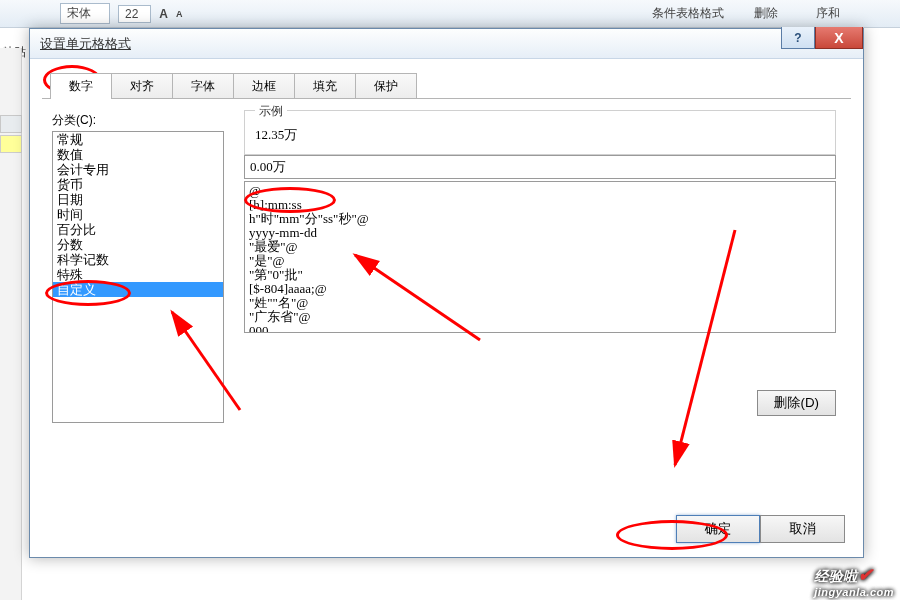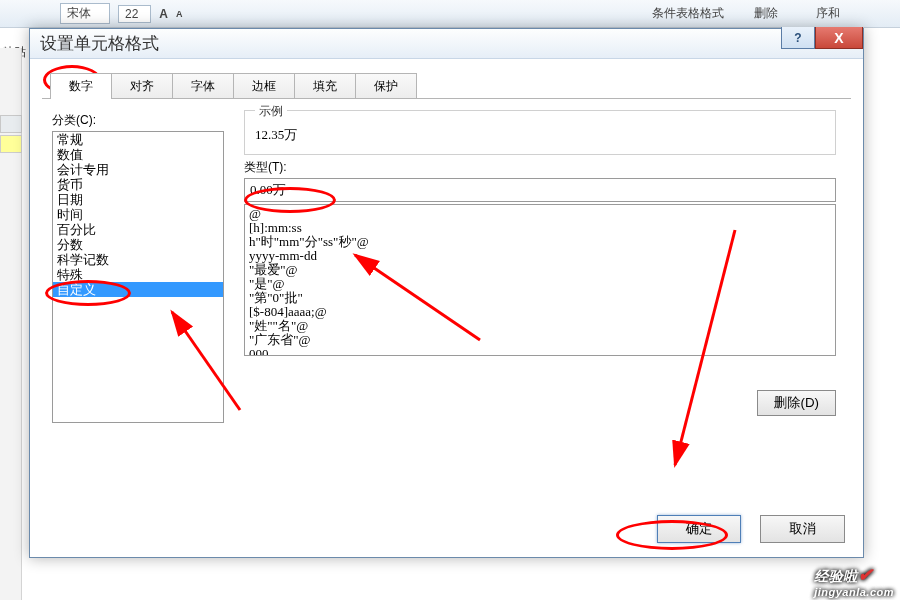--- a/index.html
+++ b/index.html
@@ -12,21 +12,21 @@
 .left-strip { position: absolute; left: 0; top: 48px; bottom: 0; width: 22px; background: #f3f3f3; border-right: 1px solid #d4d4d4; }
 .cell-yellow { position: absolute; left: 0; top: 135px; width: 22px; height: 18px; background: #ffff99; border: 1px solid #ccc; }
 .rowhead { position: absolute; left: 0; top: 115px; width: 22px; height: 18px; background: #e8ecef; border: 1px solid #c8c8c8; }
 
 
 .paste-label { position: absolute; left: 0; top: 42px; font-size: 12px; color: #333; padding: 2px; }
 
 
 .dialog { position: absolute; left: 29px; top: 28px; width: 835px; height: 530px; background: #fff; border: 1px solid #6b8aab; box-shadow: 0 0 14px rgba(0,0,0,0.3); }
 .titlebar { height: 30px; background: linear-gradient(#fdfefe, #e6eef7); border-bottom: 1px solid #c8d6e6; display: flex; align-items: center; padding: 0 6px; position: relative; }
-.titlebar .title { font-size: 17px; color: #333; padding-left: 4px; }
+.titlebar .title { font-size: 13px; color: #333; padding-left: 4px; text-decoration: underline; }
 .winbtns { position: absolute; right: 0; top: -2px; display: flex; }
 .winbtn { width: 34px; height: 22px; border: 1px solid #5a7ca6; border-top: none; display: flex; align-items: center; justify-content: center; font-family: Arial; font-weight: bold; }
 .winbtn.help { background: linear-gradient(#eaf2fb, #cfe0f2); color: #2a4f7a; }
 .winbtn.close { width: 48px; background: linear-gradient(#e67a70, #c9483a); color: #fff; border-color: #8e2f25; font-size: 14px; }
 
 
 .tabs { display: flex; margin: 14px 7px 0 20px; }
 .tab { padding: 4px 18px; border: 1px solid #b5b5b5; border-bottom: none; background: linear-gradient(#f9f9f9, #ececec); margin-right: -1px; cursor: default; position: relative; }
 .tab.active { background: #fff; z-index: 2; }
 .tab-underline { margin: 0 12px; border-top: 1px solid #b5b5b5; position: relative; top: -1px; }
@@ -45,21 +45,21 @@
 
 .type-label { margin: 4px 0 2px 0; }
 .type-input { width: 100%; border: 1px solid #9a9a9a; padding: 3px 5px; font-family: SimSun; font-size: 13px; }
 .type-list { width: 100%; height: 152px; border: 1px solid #9a9a9a; background: #fff; overflow-y: scroll; margin-top: 2px; font-family: SimSun; font-size: 13px; line-height: 14px; padding: 2px 4px; }
 .type-list div { white-space: nowrap; }
 
 .delete-btn { position: absolute; right: 0; top: 280px; padding: 3px 16px; border: 1px solid #8a8a8a; background: linear-gradient(#f7f7f7, #e3e3e3); }
 
 .hint { position: absolute; left: 22px; top: 340px; font-size: 12.5px; }
 
-.dlg-buttons { position: absolute; right: 18px; bottom: 14px; display: flex; gap: 19px; }
+.dlg-buttons { position: absolute; right: 18px; bottom: 14px; display: flex; gap: 0; }
 .dlg-btn { padding: 4px 28px; border: 1px solid #8a8a8a; background: linear-gradient(#f7f7f7, #e3e3e3); }
 .dlg-btn.primary { border: 1px solid #4f7fb7; box-shadow: 0 0 3px rgba(80,130,190,0.6); }
 
 
 .anno { position: absolute; border: 3px solid #ff0000; border-radius: 50%; pointer-events: none; }
 .arrow { position: absolute; pointer-events: none; }
 
 
 .cat-list::-webkit-scrollbar, .type-list::-webkit-scrollbar { width: 16px; }
 .cat-list::-webkit-scrollbar-track, .type-list::-webkit-scrollbar-track { background: #f0f0f0; border-left: 1px solid #d0d0d0; }
@@ -120,21 +120,20 @@
       <div class="item">科学记数</div>
       <div class="item">特殊</div>
       <div class="item selected">自定义</div>
     </div>
 
     <div class="right-col">
       <div class="sample-box">
         <span class="sample-label">示例</span>
         <div class="sample-value">12.35万</div>
       </div>
-      <div class="type-label">类型(T):</div>
       <input class="type-input" value="0.00万" style="">
       <div class="type-list">
         <div>@</div>
         <div>[h]:mm:ss</div>
         <div>h"时"mm"分"ss"秒"@</div>
         <div>yyyy-mm-dd</div>
         <div>"最爱"@</div>
         <div>"是"@</div>
         <div>"第"0"批"</div>
         <div>[$-804]aaaa;@</div>

